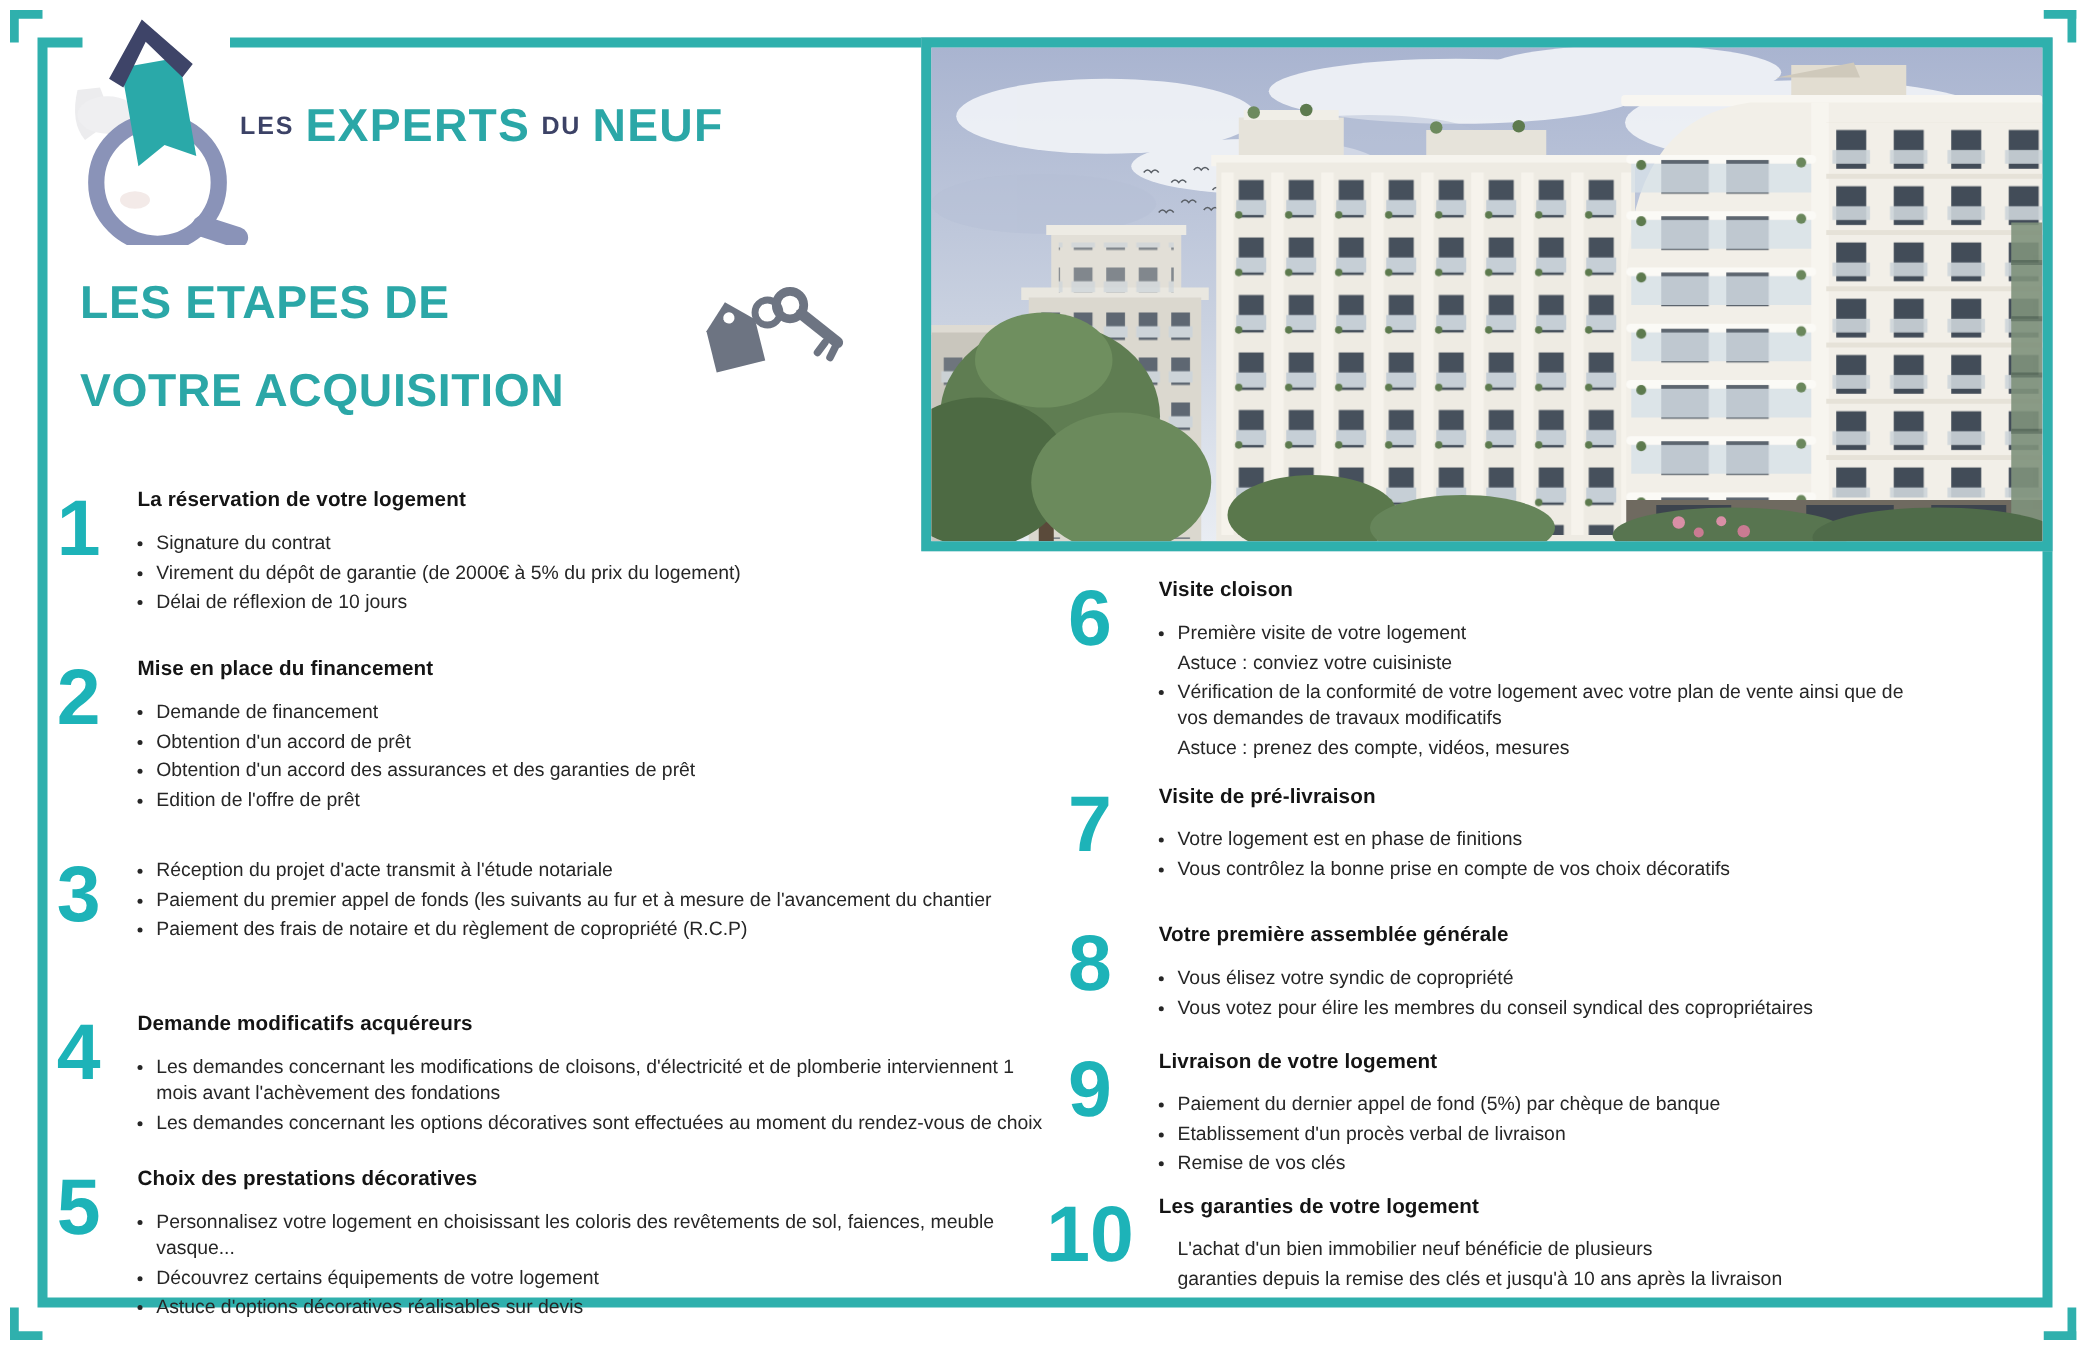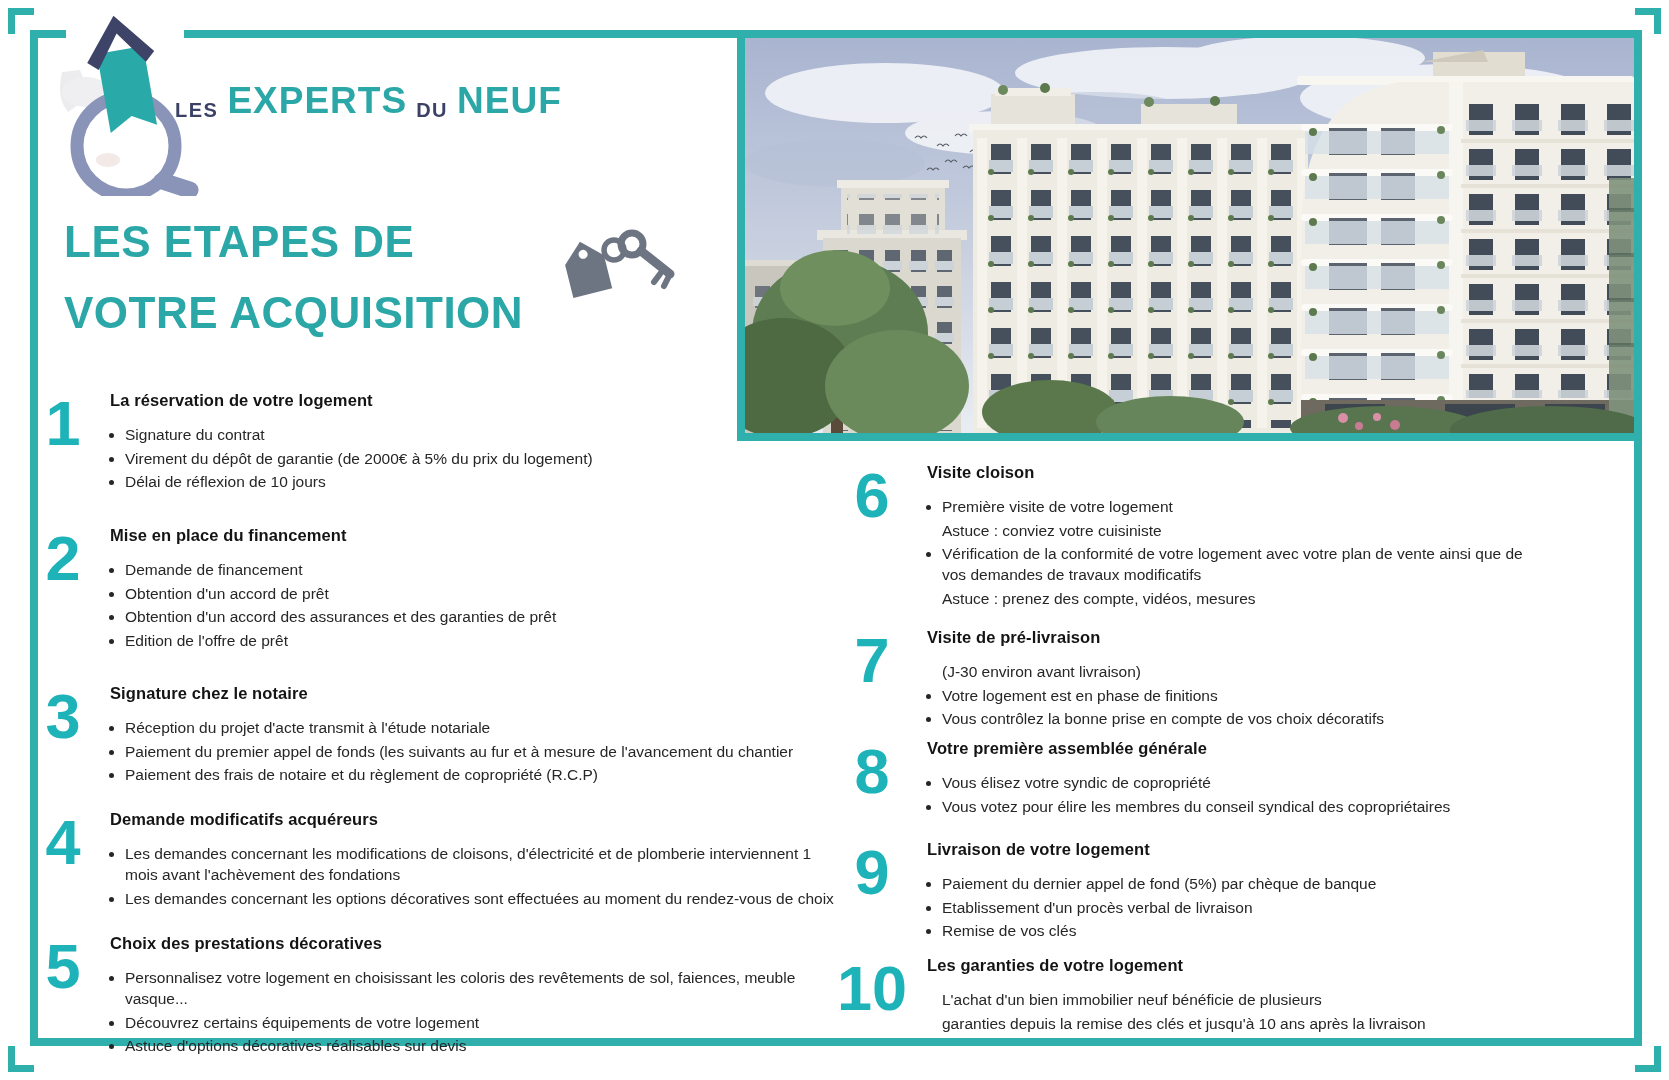--- a/index.html
+++ b/index.html
@@ -13,27 +13,27 @@
   .corner.tr{right:8px;top:8px;border-right-width:7px;border-top-width:7px}
   .corner.bl{left:8px;bottom:8px;border-left-width:7px;border-bottom-width:7px}
   .corner.br{right:8px;bottom:8px;border-right-width:7px;border-bottom-width:7px}
 
   
   .frame{position:absolute;left:30px;top:30px;width:1612px;height:1016px;border:8px solid #2fb0ad}
   .frame-gap{position:absolute;left:66px;top:28px;width:118px;height:13px;background:#fff}
 
   
   .logo{position:absolute;left:56px;top:0;width:170px;height:196px}
-  .brand{position:absolute;left:175px;top:80px;display:flex;align-items:flex-end;gap:9px;white-space:nowrap}
+  .brand{position:absolute;left:192px;top:80px;display:flex;align-items:center;gap:9px;white-space:nowrap}
   .brand .sm{font-size:20px;font-weight:700;color:#3c4266;letter-spacing:1.5px}
   .brand .lg{font-size:37px;font-weight:700;color:#2ba7a7;letter-spacing:1px}
 
   
   .title{position:absolute;left:64px;top:206px}
-  .title div{font-size:44px;font-weight:800;color:#2ba7a7;line-height:71px;letter-spacing:.5px}
+  .title div{font-size:37px;font-weight:800;color:#2ba7a7;line-height:71px;letter-spacing:.5px}
   .keys{position:absolute;left:552px;top:214px;width:128px;height:98px}
 
   
   .photo{position:absolute;left:737px;top:30px;width:905px;height:411px;border:8px solid #2fb0ad;overflow:hidden;background:#c7d0e0}
   .photo svg{display:block}
 
   
   .step{position:absolute;display:flex;align-items:flex-start}
   .step .num{flex:none;text-align:center;font-weight:800;color:#1db3b8;font-size:63px;line-height:1;padding-top:13px;
              font-family:"Liberation Sans","DejaVu Sans",sans-serif}
@@ -245,21 +245,20 @@
         <li>Obtention d'un accord de prêt</li>
         <li>Obtention d'un accord des assurances et des garanties de prêt</li>
         <li>Edition de l'offre de prêt</li>
       </ul>
     </div>
   </div>
 
   <div class="step left" style="top:672px">
     <div class="num">3</div>
     <div class="body">
-      <h3>Signature chez le notaire</h3>
       <ul>
         <li>Réception du projet d'acte transmit à l'étude notariale</li>
         <li>Paiement du premier appel de fonds (les suivants au fur et à mesure de l'avancement du chantier</li>
         <li>Paiement des frais de notaire et du règlement de copropriété (R.C.P)</li>
       </ul>
     </div>
   </div>
 
   <div class="step left" style="top:798px">
     <div class="num">4</div>
@@ -295,21 +294,20 @@
         <li class="nb">Astuce : prenez des compte, vidéos, mesures</li>
       </ul>
     </div>
   </div>
 
   <div class="step right" style="top:616px">
     <div class="num">7</div>
     <div class="body">
       <h3>Visite de pré-livraison</h3>
       <ul>
-        <li class="nb">(J-30 environ avant livraison)</li>
         <li>Votre logement est en phase de finitions</li>
         <li>Vous contrôlez la bonne prise en compte de vos choix décoratifs</li>
       </ul>
     </div>
   </div>
 
   <div class="step right" style="top:727px">
     <div class="num">8</div>
     <div class="body">
       <h3>Votre première assemblée générale</h3>

